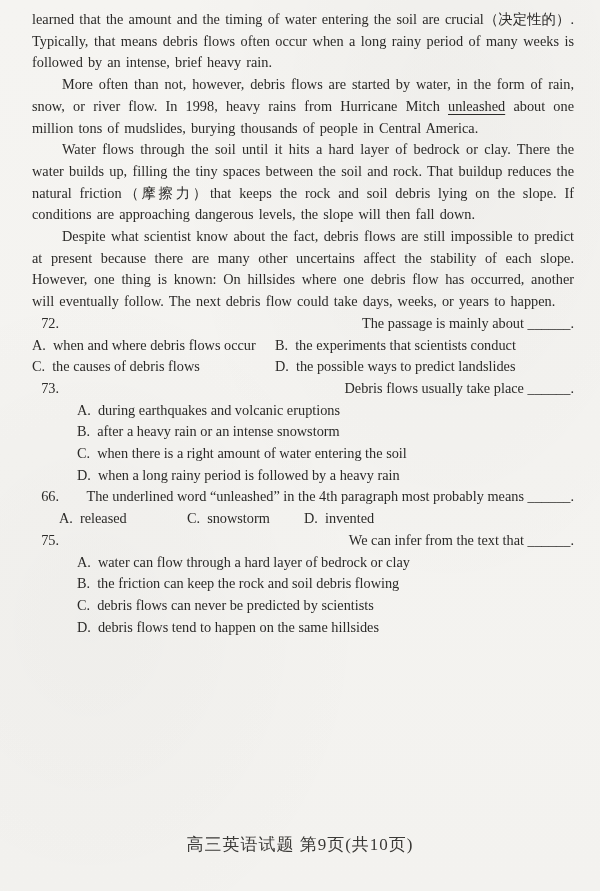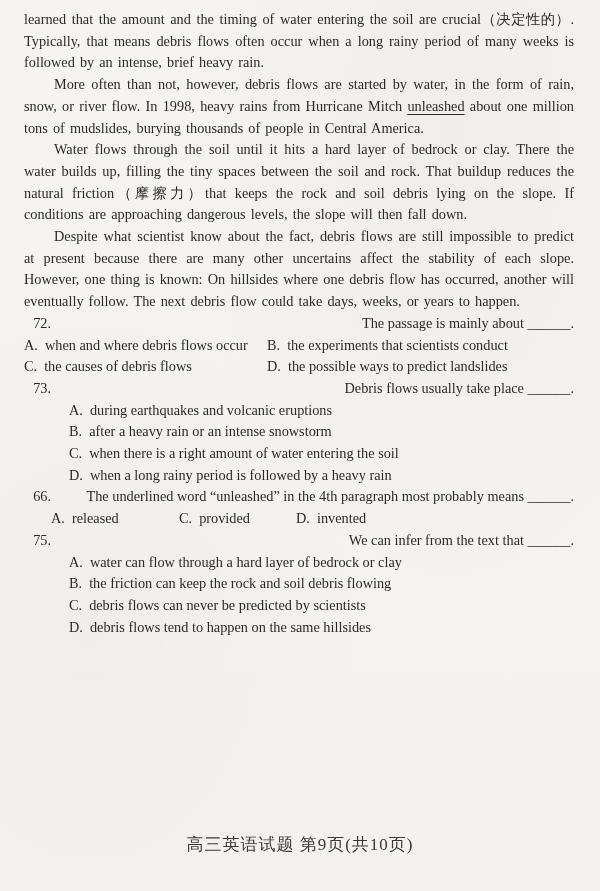--- a/index.html
+++ b/index.html
@@ -2,21 +2,21 @@
 <html><head>
 <meta charset="utf-8">
 <style>
   html, body { margin: 0; padding: 0; background: #e8e7e4; }
   .page {
     position: relative;
     width: 600px;
     height: 891px;
     margin: 0 auto;
     box-sizing: border-box;
-    padding: 9px 26px 0 24px;
+    padding: 9px 26px 0 32px;
     background:
       radial-gradient(ellipse at 75% 15%, rgba(0,0,0,0.025), transparent 45%),
       radial-gradient(ellipse at 15% 70%, rgba(0,0,0,0.02), transparent 40%),
       linear-gradient(#f5f4f1, #f3f2ef);
     font-family: "Liberation Serif", "DejaVu Serif", serif;
     font-size: 14.3px;
     line-height: 21.7px;
     color: #2b2a28;
     overflow: hidden;
   }
@@ -89,21 +89,21 @@
     </div>
   </div>
 
   <div class="question">
     <div class="stem-row">
       <span class="qnum">66.</span>
       <span class="qstem">The underlined word “unleashed” in the 4th paragraph most probably means ______.</span>
     </div>
     <div class="opts-row">
       <div class="option"><span class="olabel">A.</span><span>released</span></div>
-      <div class="option"><span class="olabel">C.</span><span>provided</span></div>
+      <div class="option"><span class="olabel">C.</span><span>snowstorm</span></div>
       <div class="option"><span class="olabel">D.</span><span>invented</span></div>
     </div>
   </div>
 
   <div class="question">
     <div class="stem-row">
       <span class="qnum">75.</span>
       <span class="qstem">We can infer from the text that ______.</span>
     </div>
     <div class="opts-stack">

